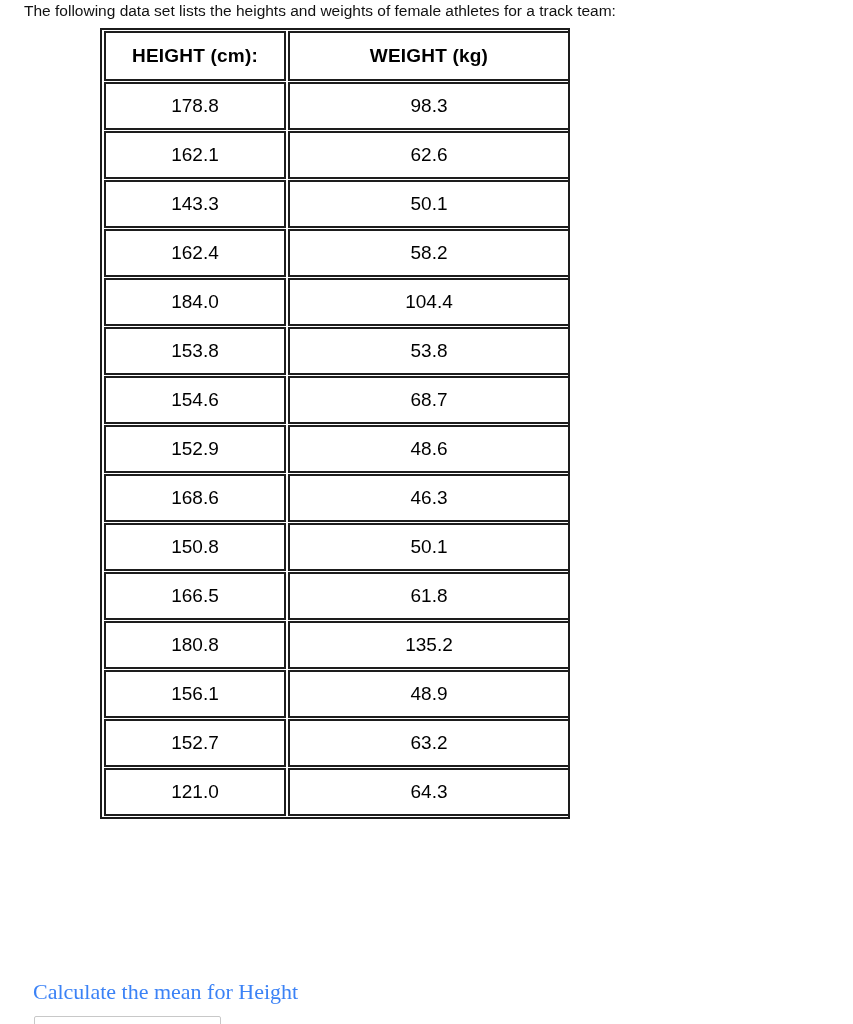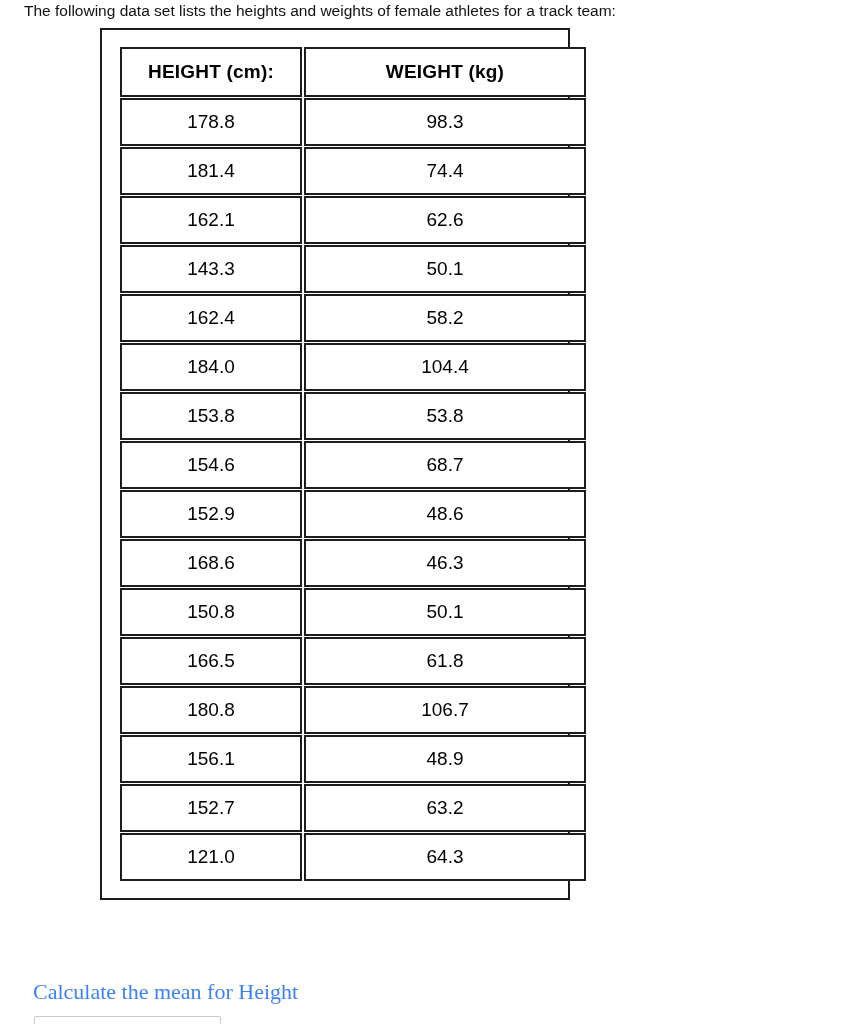--- a/index.html
+++ b/index.html
@@ -32,21 +32,21 @@
 
   
   .data-table-wrap {
     position: absolute;
     left: 100px;
     top: 28px;
     width: 470px;
     border: 2px solid #1b1b1b;
     background: #ffffff;
     box-sizing: border-box;
-    padding: 16px;
+    padding: 0px;
   }
   table.data-table {
     border-collapse: separate;
     border-spacing: 2px 1px;
     width: 100%;
     table-layout: fixed;
   }
   table.data-table col.col-height { width: 182px; }
   table.data-table col.col-weight { width: 282px; }
 
@@ -122,24 +122,20 @@
         <th>HEIGHT (cm):</th>
         <th>WEIGHT (kg)</th>
       </tr>
     </thead>
     <tbody>
       <tr>
         <td>178.8</td>
         <td>98.3</td>
       </tr>
       <tr>
-        <td>181.4</td>
-        <td>74.4</td>
-      </tr>
-      <tr>
         <td>162.1</td>
         <td>62.6</td>
       </tr>
       <tr>
         <td>143.3</td>
         <td>50.1</td>
       </tr>
       <tr>
         <td>162.4</td>
         <td>58.2</td>
@@ -167,21 +163,21 @@
       <tr>
         <td>150.8</td>
         <td>50.1</td>
       </tr>
       <tr>
         <td>166.5</td>
         <td>61.8</td>
       </tr>
       <tr>
         <td>180.8</td>
-        <td>106.7</td>
+        <td>135.2</td>
       </tr>
       <tr>
         <td>156.1</td>
         <td>48.9</td>
       </tr>
       <tr>
         <td>152.7</td>
         <td>63.2</td>
       </tr>
       <tr>

